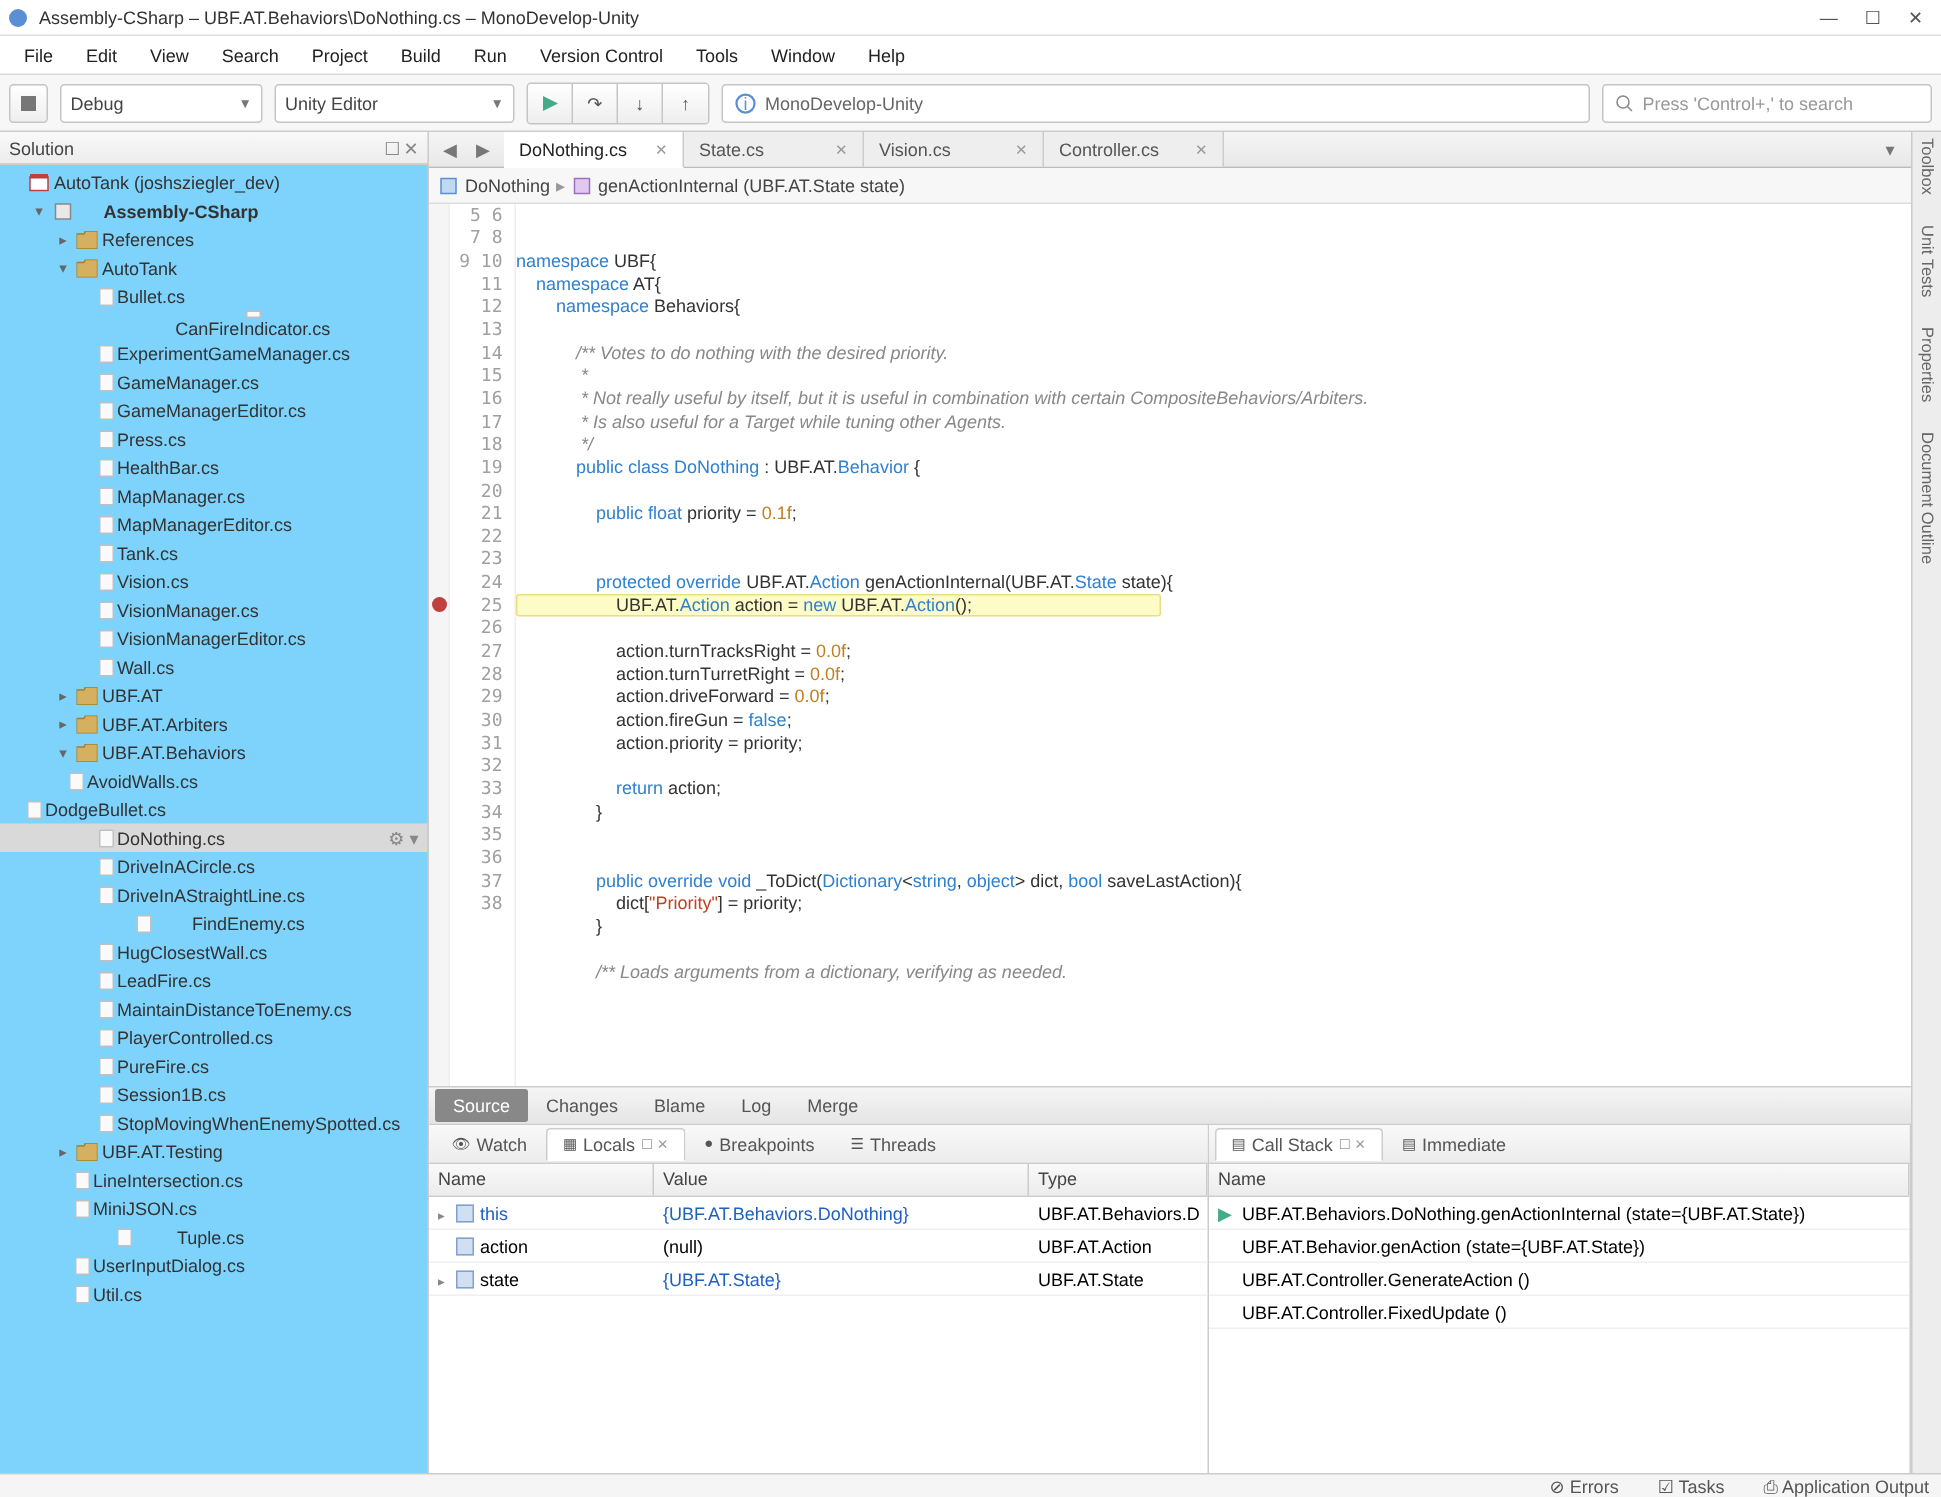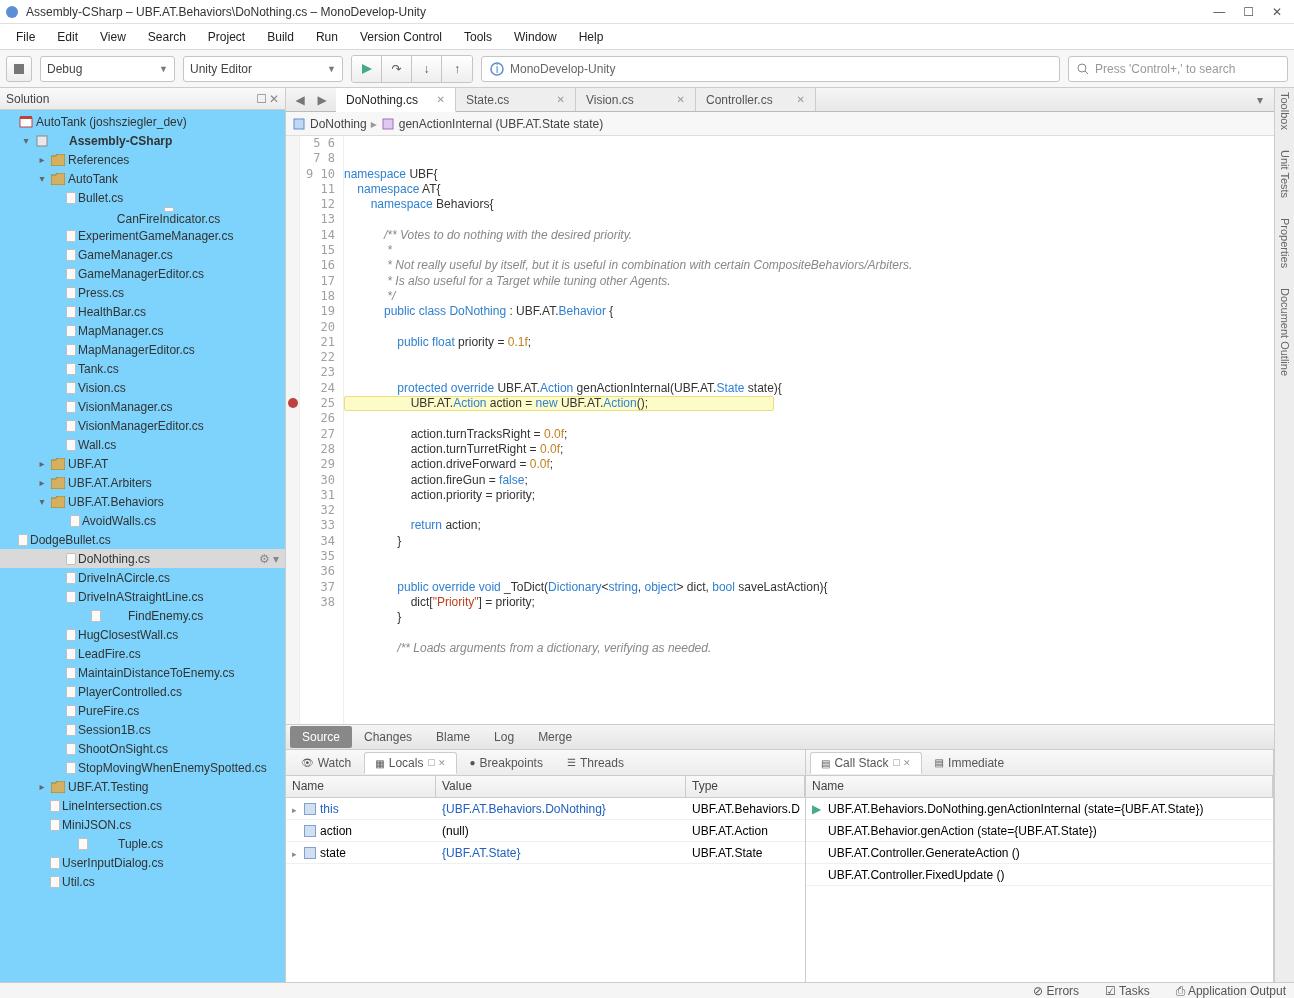--- a/index.html
+++ b/index.html
@@ -285,21 +285,21 @@
         </div>
         <div class="tree-row" style="padding-left: 36px;">
           <span class="exp">▾</span>
           <span class="ic folder">
             <svg width="14" height="12">
               <path d="M0,2 L5,2 L6,0 L14,0 L14,12 L0,12 Z" fill="#d4b060" stroke="#a08030"></path>
             </svg>
           </span>
           <span>UBF.AT.Behaviors</span>
         </div>
-        <div class="tree-row" style="padding-left: 56px;">
+        <div class="tree-row" style="padding-left: 32px;">
           <span class="exp"></span>
           <span class="ic file"></span>
           <span>AvoidWalls.cs</span>
         </div>
         <div class="tree-row" style="">
           <span class="exp"></span>
           <span class="ic file"></span>
           <span>DodgeBullet.cs</span>
         </div>
         <div class="tree-row selected" style="padding-left: 52px;">
@@ -345,25 +345,20 @@
         </div>
         <div class="tree-row" style="padding-left: 52px;">
           <span class="exp"></span>
           <span class="ic file"></span>
           <span>PureFire.cs</span>
         </div>
         <div class="tree-row" style="padding-left: 52px;">
           <span class="exp"></span>
           <span class="ic file"></span>
           <span>Session1B.cs</span>
-        </div>
-        <div class="tree-row" style="padding-left: 52px;">
-          <span class="exp"></span>
-          <span class="ic file"></span>
-          <span>ShootOnSight.cs</span>
         </div>
         <div class="tree-row" style="padding-left: 52px;">
           <span class="exp"></span>
           <span class="ic file"></span>
           <span>StopMovingWhenEnemySpotted.cs</span>
         </div>
         <div class="tree-row" style="padding-left: 36px;">
           <span class="exp">▸</span>
           <span class="ic folder">
             <svg width="14" height="12">

